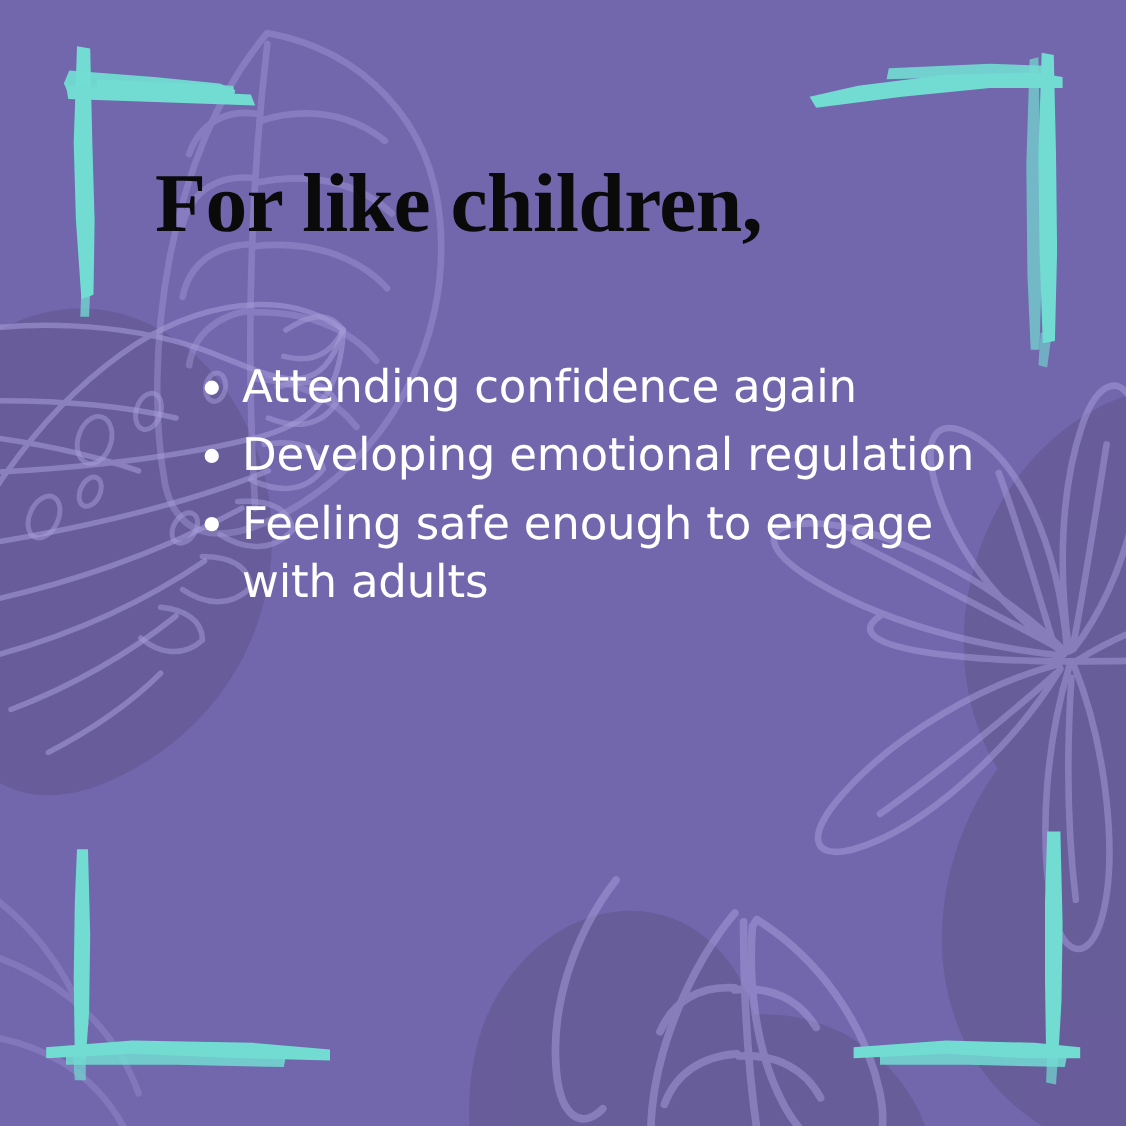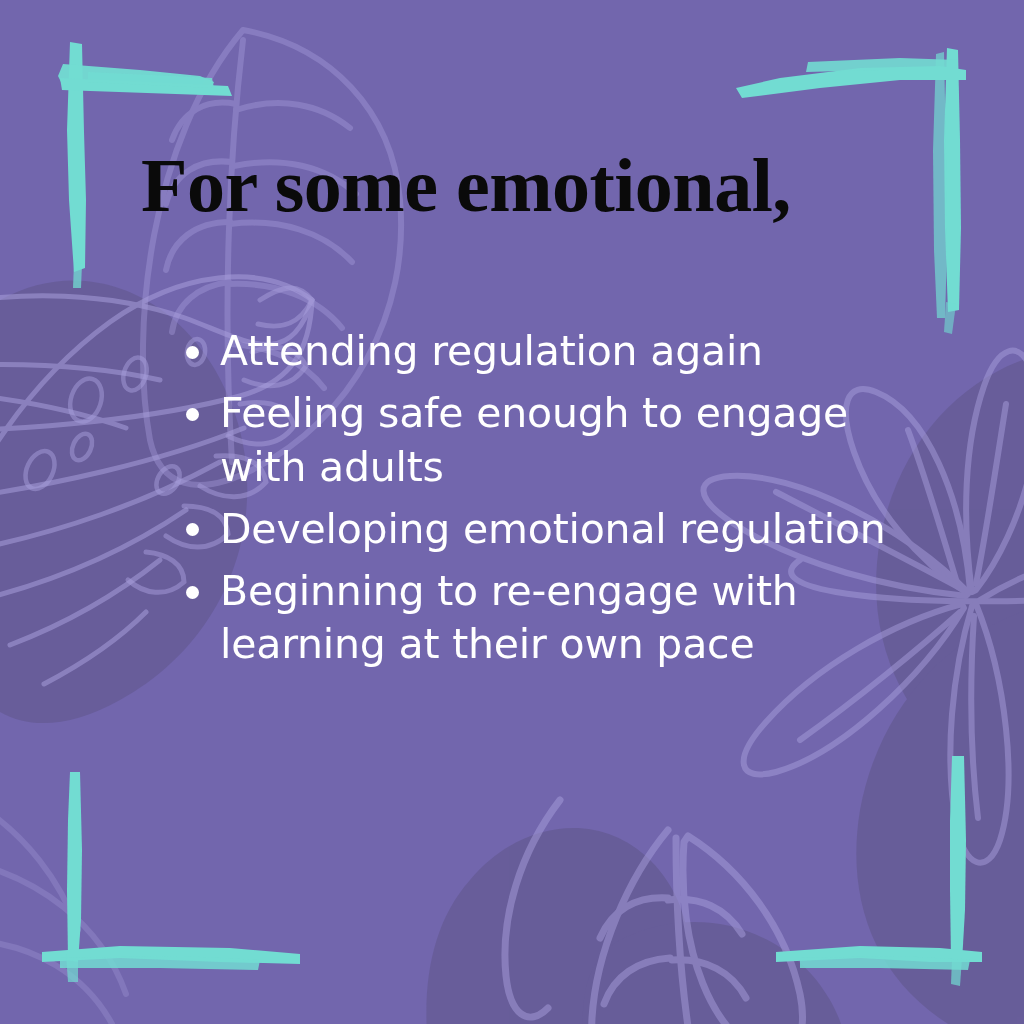--- a/index.html
+++ b/index.html
@@ -190,36 +190,32 @@
         <path d="M776,952 L860,946 L940,948 L982,952 L982,962 L930,962 L860,958 L776,962 Z"></path>
         <path d="M800,958 L900,956 L970,960 L968,970 L880,968 L800,968 Z" opacity="0.85"></path>
         <path d="M952,958 L962,958 L960,986 L951,984 Z" opacity="0.7"></path>
       </g>
     </g>
   </svg>
 
   <div id="content">
 
     <h1 id="heading">
-      <span class="hline">For some emotional,</span>
+      <span class="hline">For like children,</span>
     </h1>
 
     <ul id="bullets">
       <li>
         <span class="dot"></span>
-        <span class="txt">Attending regulation again</span>
-      </li>
-      <li>
-        <span class="dot"></span>
-        <span class="txt">Feeling safe enough to engage with adults</span>
+        <span class="txt">Attending confidence again</span>
       </li>
       <li>
         <span class="dot"></span>
         <span class="txt">Developing emotional regulation</span>
       </li>
       <li>
         <span class="dot"></span>
-        <span class="txt">Beginning to re-engage with learning at their own pace</span>
+        <span class="txt">Feeling safe enough to engage with adults</span>
       </li>
     </ul>
 
   </div>
 </div>
 
 </body></html>

